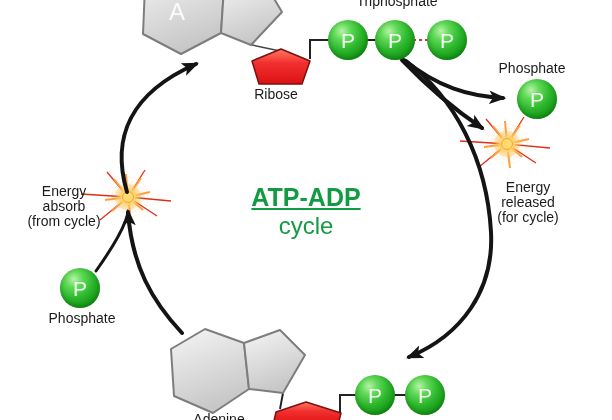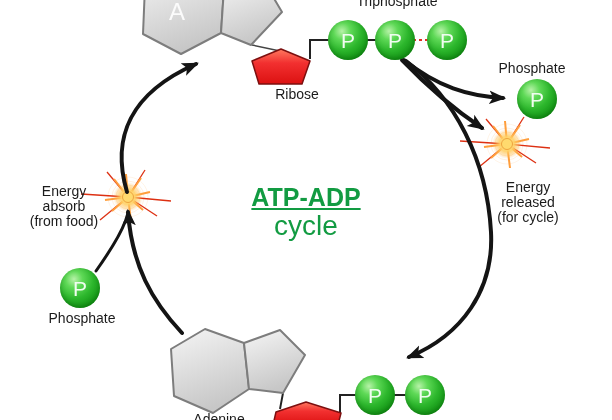--- a/index.html
+++ b/index.html
@@ -25,21 +25,21 @@
     font-size:14px;line-height:15px;color:var(--label-black);z-index:3;
   }
   .letter-a{
     position:absolute;transform:translate(-50%,-50%);color:#fbfbfb;font-size:24px;z-index:2;
   }
   .title-block{
     position:absolute;left:306px;top:182px;transform:translateX(-50%);
     text-align:center;color:var(--title-green);z-index:3;
   }
   .title-block .t1{font-size:25px;font-weight:bold;line-height:30px;text-decoration:underline;}
-  .title-block .t2{font-size:28px;line-height:28px;}
+  .title-block .t2{font-size:24px;line-height:28px;}
 </style>
 </head>
 <body>
 
 <div class="stage">
 
   <svg width="612" height="420" viewBox="0 0 612 420">
     <defs>
       <linearGradient id="g-gray" x1="0" y1="0" x2="0.35" y2="1">
         <stop offset="0" stop-color="#f5f5f5"></stop>
@@ -136,35 +136,35 @@
   <div class="sphere" style="left:355px;top:375px">
       <span>P</span>
     </div>
   <div class="sphere" style="left:405px;top:375px">
       <span>P</span>
     </div>
 
   <div class="letter-a" style="left:177px;top:12px">A</div>
 
   <div class="lbl" style="left:397px;top:-6px">Triphosphate</div>
-  <div class="lbl" style="left:297px;top:87px">Ribose</div>
+  <div class="lbl" style="left:276px;top:87px">Ribose</div>
   <div class="lbl" style="left:219px;top:412px">Adenine</div>
   <div class="lbl" style="left:532px;top:61px">Phosphate</div>
   <div class="lbl" style="left:82px;top:311px">Phosphate</div>
 
   <div class="lbl" style="left:528px;top:180px">
     <div>Energy</div>
     <div>released</div>
     <div>(for cycle)</div>
   </div>
 
   <div class="lbl" style="left:64px;top:184px">
     <div>Energy</div>
     <div>absorb</div>
-    <div>(from food)</div>
+    <div>(from cycle)</div>
   </div>
 
   <div class="title-block">
     <div class="t1">ATP-ADP</div>
     <div class="t2">cycle</div>
   </div>
 
 </div>
 
 </body></html>

